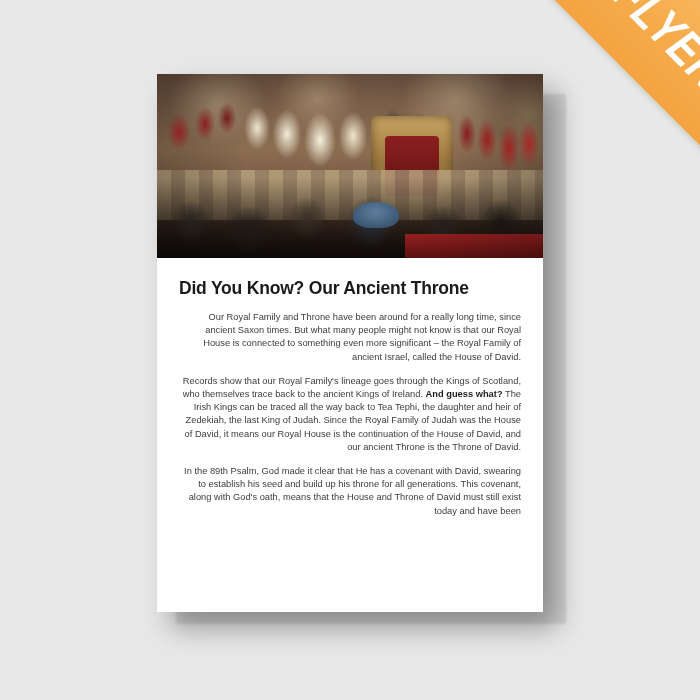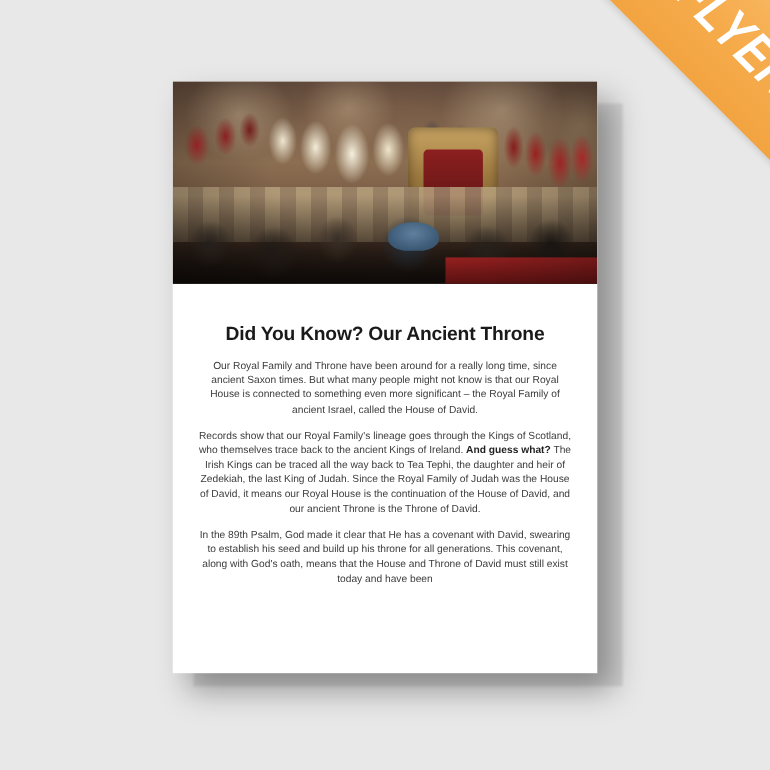--- a/index.html
+++ b/index.html
@@ -159,30 +159,30 @@
   }
 
   .flyer-body {
     padding: 16px 22px 0 22px;
     box-sizing: border-box;
   }
   .flyer-title {
     font-size: 17.5px;
     font-weight: bold;
     color: #1a1a1a;
-    text-align: center;
-    margin: 19px 0 12px 0;
+    text-align: left;
+    margin: 4px 0 12px 0;
     letter-spacing: -0.2px;
   }
   .flyer-p {
     font-size: 9.3px;
     line-height: 13.2px;
     color: #3c3c3c;
     margin: 0 0 11px 0;
-    text-align: center;
+    text-align: right;
   }
   .flyer-p b {
     color: #1f1f1f;
   }
 
   
   .ribbon {
     position: absolute;
     top: -62px;
     right: -150px;

